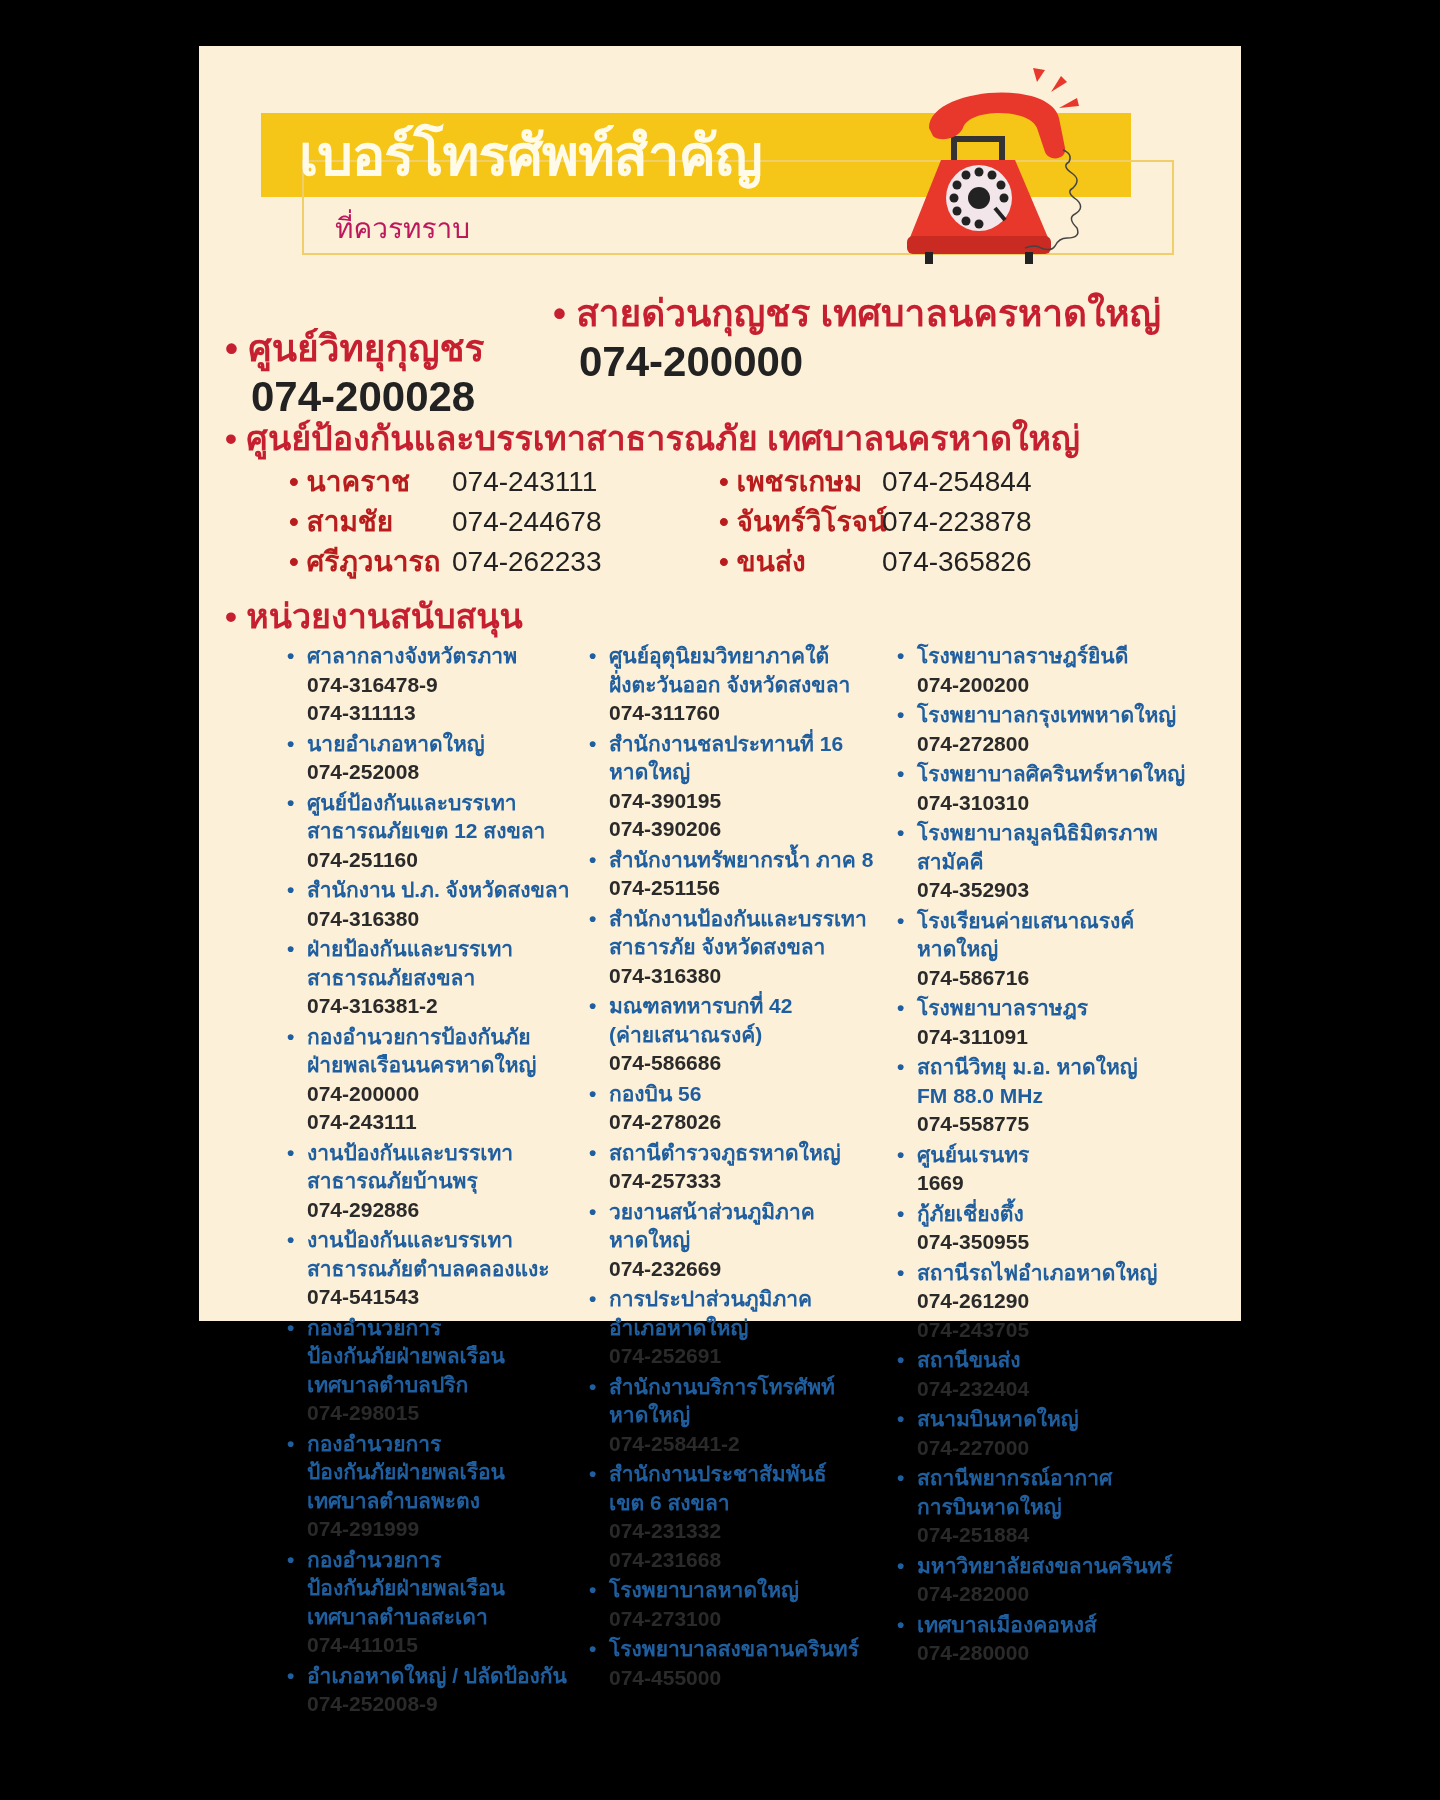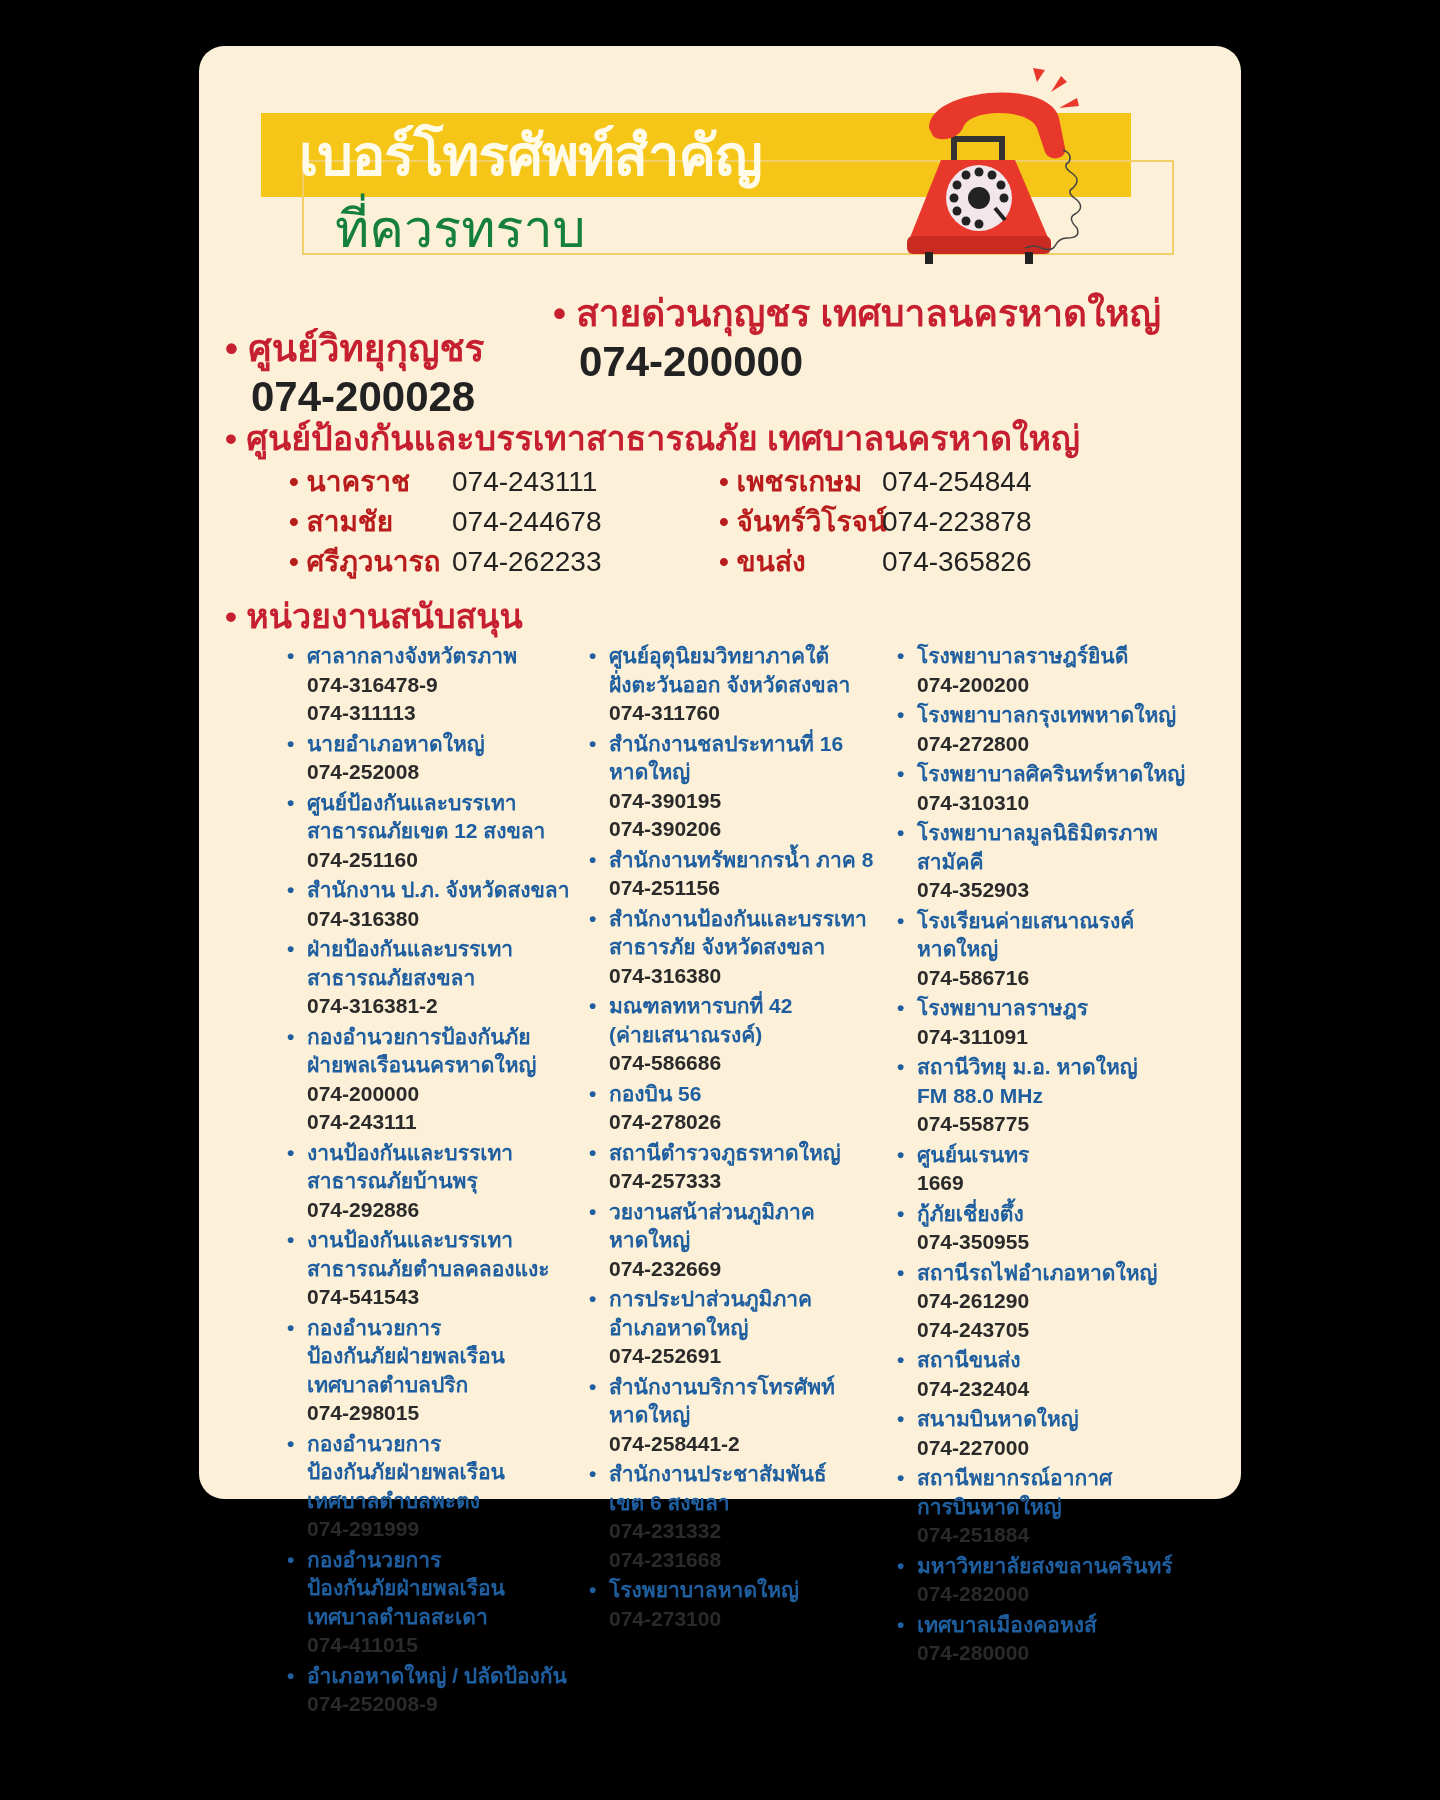--- a/index.html
+++ b/index.html
@@ -2,39 +2,38 @@
 <html><head>
 <meta charset="utf-8">
 <style>
   html, body { margin: 0; padding: 0; }
   body {
     width: 1440px; height: 1800px; background: #000;
     position: relative; overflow: hidden;
     font-family: "Liberation Sans", "DejaVu Sans", sans-serif;
   }
   .poster {
-    position: absolute; left: 199px; top: 46px; width: 1042px; height: 1453px;
+    position: absolute; left: 199px; top: 46px; width: 1042px; height: 1275px;
     background: #fdf0d8;
-    border-radius: 25px;
   }
   
   .hdr-band {
     position: absolute; left: 62px; top: 67px; width: 870px; height: 84px;
     background: #f5c518;
   }
   .hdr-outline {
     position: absolute; left: 103px; top: 114px; width: 872px; height: 95px;
     border: 2px solid #f0cf6a; box-sizing: border-box;
   }
   .hdr-title {
     position: absolute; left: 100px; top: 78px; font-size: 56px; font-weight: bold;
     color: #fffbe8; letter-spacing: -1px; line-height: 64px; white-space: nowrap;
   }
   .hdr-sub {
-    position: absolute; left: 136px; top: 160px; font-size: 52px; color: #15803d;
+    position: absolute; left: 136px; top: 160px; font-size: 28px; color: #be185d;
     line-height: 46px; white-space: nowrap;
   }
   .phone { position: absolute; left: 700px; top: 22px; width: 230px; height: 210px; }
 
   
   .hot { position: absolute; }
   .hot .label { font-size: 37px; font-weight: bold; color: #c62030; white-space: nowrap; line-height: 44px; }
   .hot .label::before { content: "• "; }
   .hot .num { font-size: 42px; font-weight: bold; color: #222; line-height: 52px; margin-left: 26px; white-space: nowrap; }
 
@@ -290,20 +289,26 @@
         </div>
         <div class="unum">074-231332</div>
         <div class="unum">074-231668</div>
       </div>
       <div class="unit">
         <div class="uname">
           <span>โรงพยาบาลหาดใหญ่</span>
         </div>
         <div class="unum">074-273100</div>
       </div>
+      <div class="unit">
+        <div class="uname">
+          <span>โรงพยาบาลสงขลานครินทร์</span>
+        </div>
+        <div class="unum">074-455000</div>
+      </div>
     </div>
   <div class="col" style="left:698px;">
       <div class="unit">
         <div class="uname">
           <span>โรงพยาบาลราษฎร์ยินดี</span>
         </div>
         <div class="unum">074-200200</div>
       </div>
       <div class="unit">
         <div class="uname">

